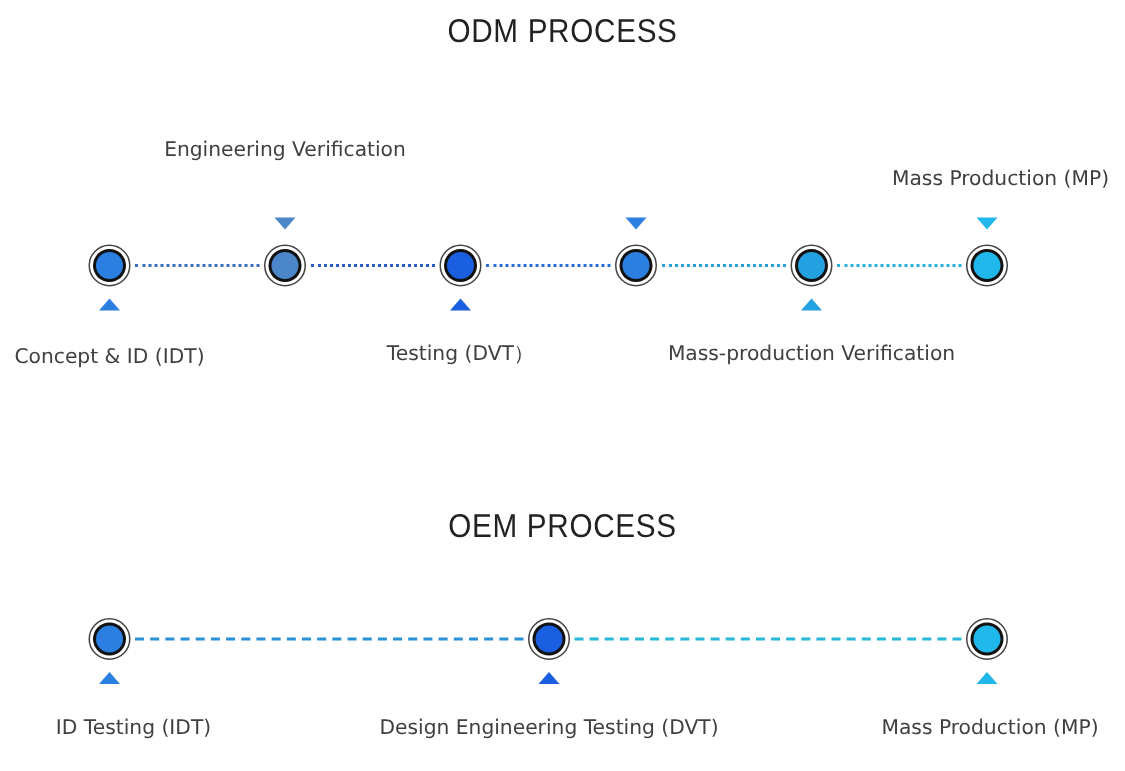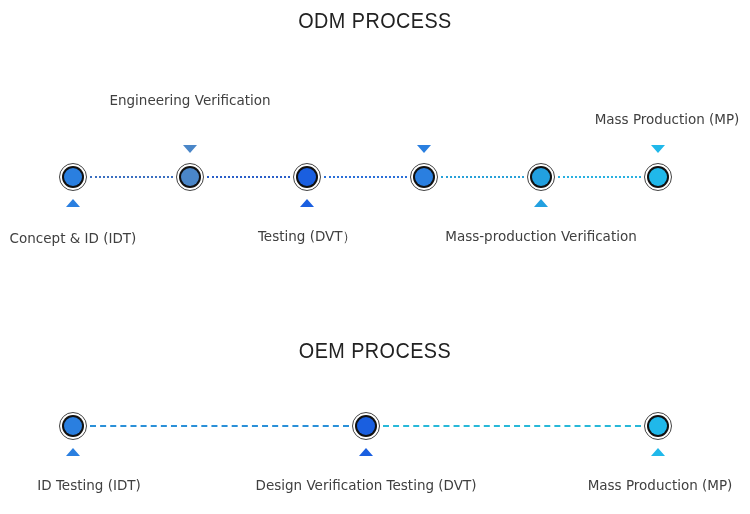--- a/index.html
+++ b/index.html
@@ -84,21 +84,21 @@
     <div class="tri-up" style="border-bottom-color: rgb(42, 127, 224); left: 73px; top: 448px;"></div>
     <div class="lbl" style="left: 89px; top: 476px;">
       <div>ID Testing (IDT)</div>
     </div>
     <div class="node" style="left: 366px; top: 426px;">
       <div class="ring"></div>
       <div class="core" style="background: rgb(26, 95, 224);"></div>
     </div>
     <div class="tri-up" style="border-bottom-color: rgb(26, 95, 224); left: 366px; top: 448px;"></div>
     <div class="lbl" style="left: 366px; top: 476px;">
-      <div>Design Verification Testing (DVT)</div>
+      <div>Design Engineering Testing (DVT)</div>
     </div>
     <div class="node" style="left: 658px; top: 426px;">
       <div class="ring"></div>
       <div class="core" style="background: rgb(32, 184, 234);"></div>
     </div>
     <div class="tri-up" style="border-bottom-color: rgb(32, 184, 234); left: 658px; top: 448px;"></div>
     <div class="lbl" style="left: 660px; top: 476px;">
       <div>Mass Production (MP)</div>
     </div>
   </div>

